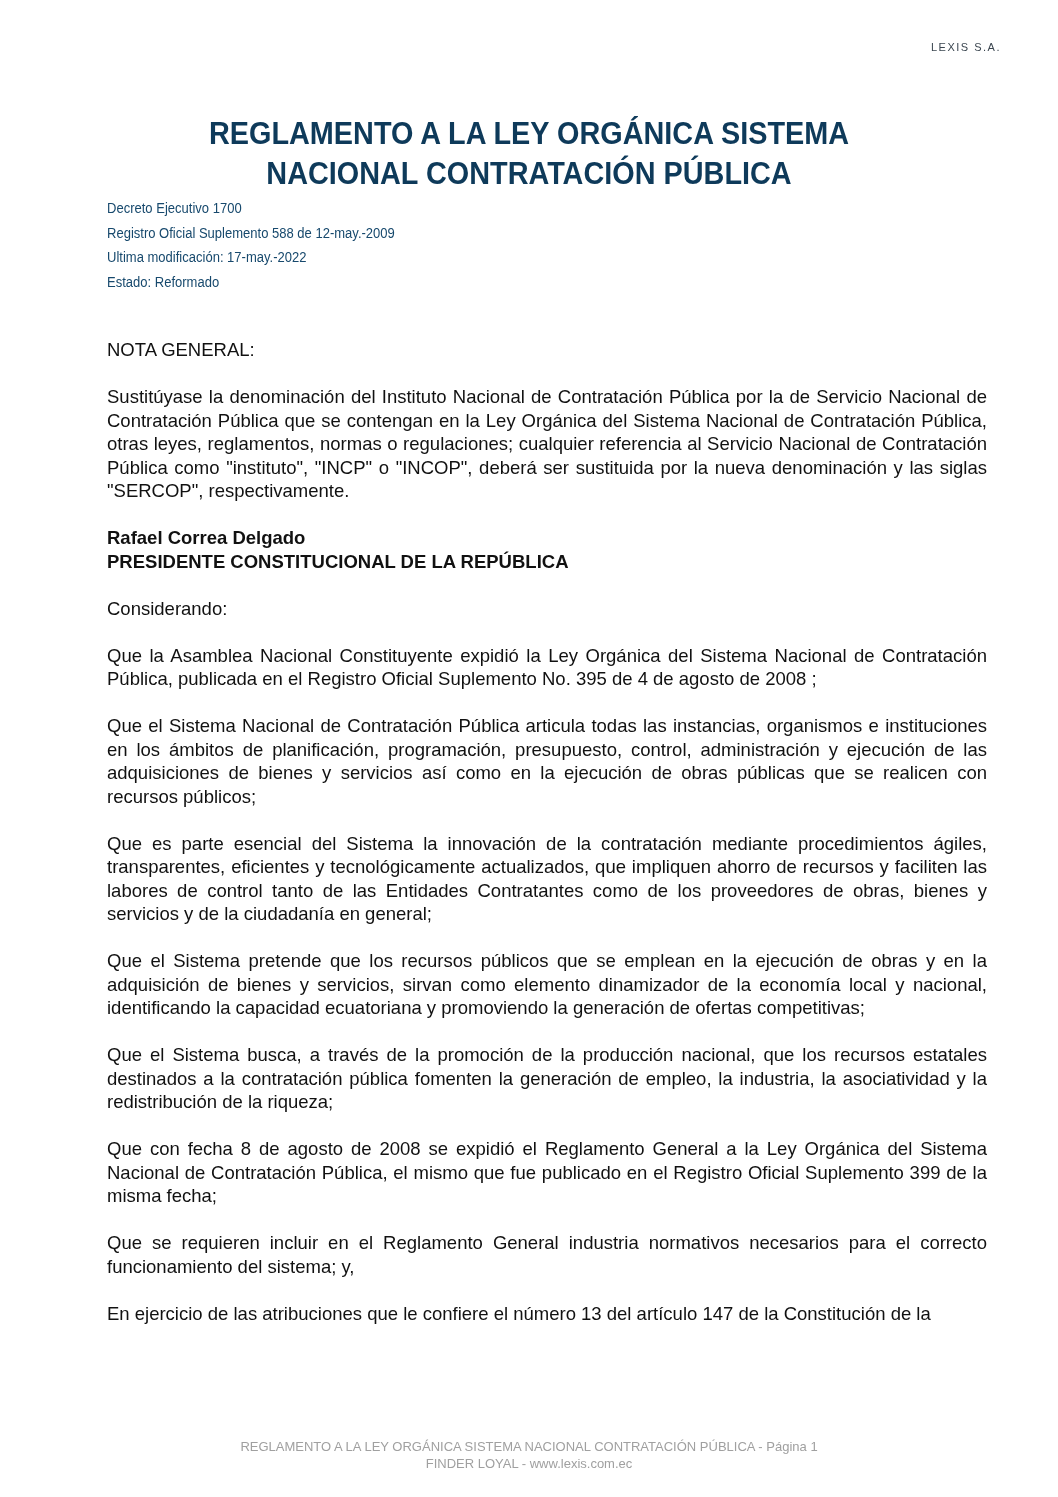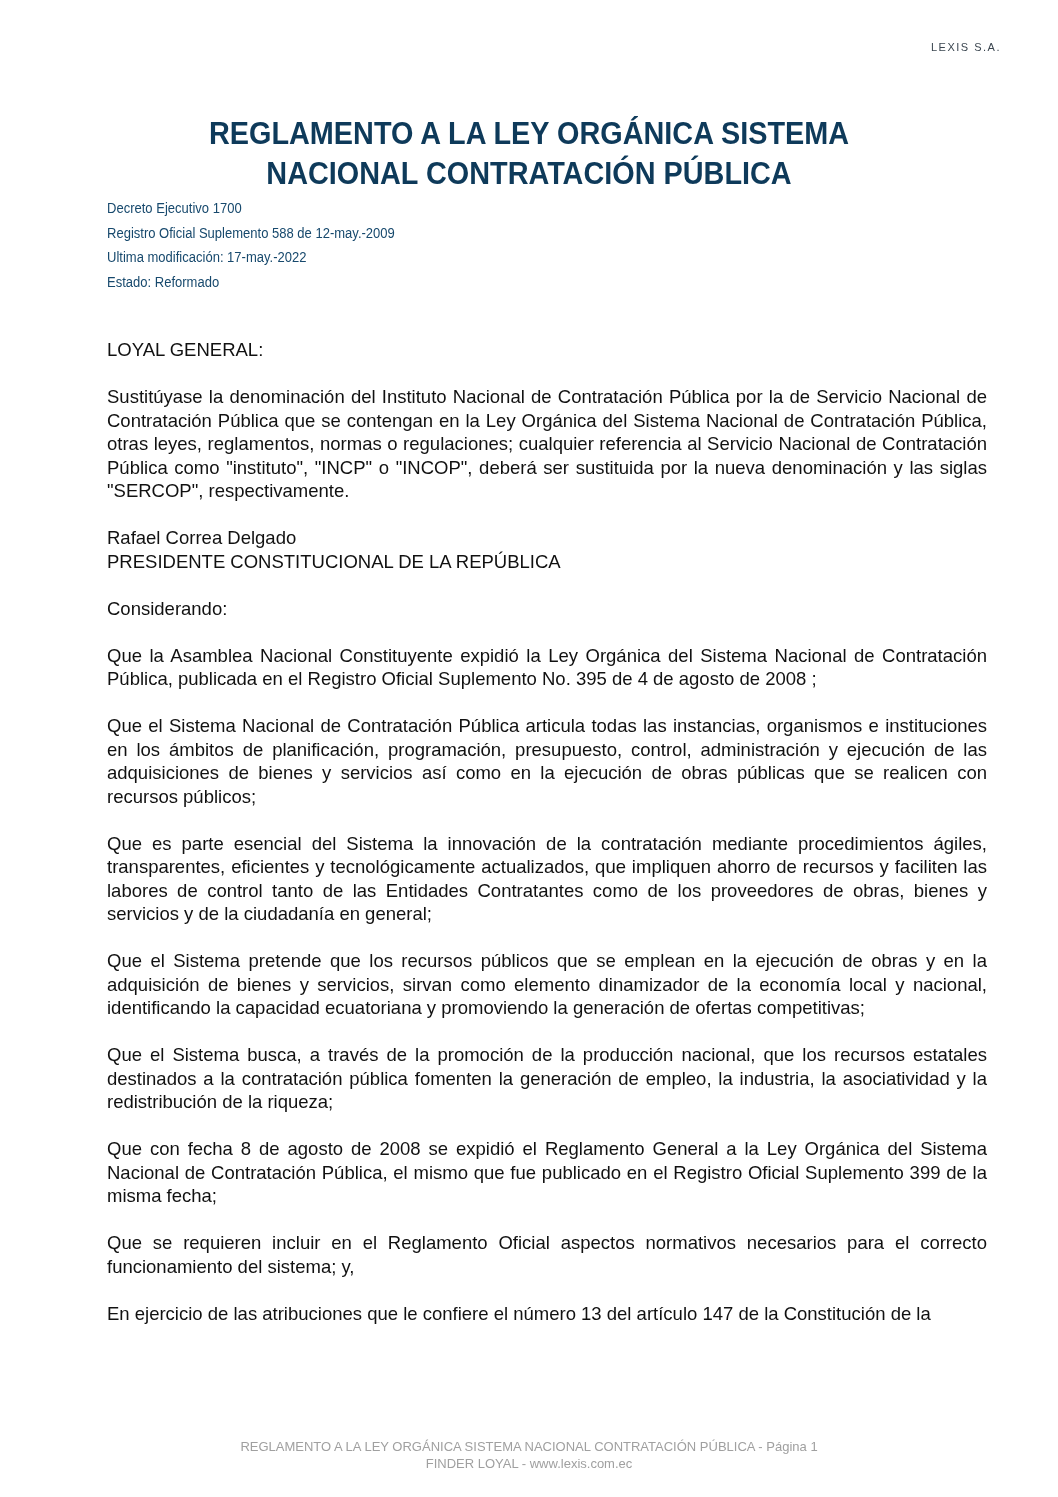--- a/index.html
+++ b/index.html
@@ -9,21 +9,21 @@
                   letter-spacing: 1.5px; color: #3b4650; margin-left: 44px; }
   .title { position: absolute; top: 114px; left: 0; width: 1058px; text-align: center;
            font-weight: bold; font-size: 31px; line-height: 40px; color: #0e3a5a;
            transform: scaleX(0.93); transform-origin: center; }
   .meta { position: absolute; top: 196px; left: 107px; color: #17496d; font-size: 14px;
           line-height: 24.5px; }
   .meta div { transform: scaleX(0.93); transform-origin: left; white-space: nowrap; }
   .body { position: absolute; top: 338px; left: 107px; width: 880px; font-size: 18.5px;
           line-height: 23.5px; }
   .p { text-align: justify; margin: 0 0 23.5px 0; text-align-last: left; }
-  .line { white-space: nowrap; }
+  .line { white-space: nowrap; font-weight: bold; }
   .footer { position: absolute; top: 1438px; left: 0; width: 1058px; text-align: center;
             color: #a0a0a0; font-size: 13px; line-height: 17px; }
 </style>
 </head>
 <body>
 
 <div class="header-brand">LEXIS S.A.</div>
 
 <div class="title">
   <div>REGLAMENTO A LA LEY ORGÁNICA SISTEMA</div>
@@ -31,33 +31,33 @@
 </div>
 
 <div class="meta">
   <div>Decreto Ejecutivo 1700</div>
   <div>Registro Oficial Suplemento 588 de 12-may.-2009</div>
   <div>Ultima modificación: 17-may.-2022</div>
   <div>Estado: Reformado</div>
 </div>
 
 <div class="body">
-  <p class="p">LOYAL GENERAL:</p>
+  <p class="p">NOTA GENERAL:</p>
   <p class="p">Sustitúyase la denominación del Instituto Nacional de Contratación Pública por la de Servicio Nacional de Contratación Pública que se contengan en la Ley Orgánica del Sistema Nacional de Contratación Pública, otras leyes, reglamentos, normas o regulaciones; cualquier referencia al Servicio Nacional de Contratación Pública como "instituto", "INCP" o "INCOP", deberá ser sustituida por la nueva denominación y las siglas "SERCOP", respectivamente.</p>
   <p class="p">
     <span class="line">Rafael Correa Delgado</span><br>
     <span class="line">PRESIDENTE CONSTITUCIONAL DE LA REPÚBLICA</span>
   </p>
   <p class="p">Considerando:</p>
   <p class="p">Que la Asamblea Nacional Constituyente expidió la Ley Orgánica del Sistema Nacional de Contratación Pública, publicada en el Registro Oficial Suplemento No. 395 de 4 de agosto de 2008 ;</p>
   <p class="p">Que el Sistema Nacional de Contratación Pública articula todas las instancias, organismos e instituciones en los ámbitos de planificación, programación, presupuesto, control, administración y ejecución de las adquisiciones de bienes y servicios así como en la ejecución de obras públicas que se realicen con recursos públicos;</p>
   <p class="p">Que es parte esencial del Sistema la innovación de la contratación mediante procedimientos ágiles, transparentes, eficientes y tecnológicamente actualizados, que impliquen ahorro de recursos y faciliten las labores de control tanto de las Entidades Contratantes como de los proveedores de obras, bienes y servicios y de la ciudadanía en general;</p>
   <p class="p">Que el Sistema pretende que los recursos públicos que se emplean en la ejecución de obras y en la adquisición de bienes y servicios, sirvan como elemento dinamizador de la economía local y nacional, identificando la capacidad ecuatoriana y promoviendo la generación de ofertas competitivas;</p>
   <p class="p">Que el Sistema busca, a través de la promoción de la producción nacional, que los recursos estatales destinados a la contratación pública fomenten la generación de empleo, la industria, la asociatividad y la redistribución de la riqueza;</p>
   <p class="p">Que con fecha 8 de agosto de 2008 se expidió el Reglamento General a la Ley Orgánica del Sistema Nacional de Contratación Pública, el mismo que fue publicado en el Registro Oficial Suplemento 399 de la misma fecha;</p>
-  <p class="p">Que se requieren incluir en el Reglamento Oficial aspectos normativos necesarios para el correcto funcionamiento del sistema; y,</p>
+  <p class="p">Que se requieren incluir en el Reglamento General industria normativos necesarios para el correcto funcionamiento del sistema; y,</p>
   <p class="p">En ejercicio de las atribuciones que le confiere el número 13 del artículo 147 de la Constitución de la</p>
 </div>
 
 <div class="footer">
   <div>REGLAMENTO A LA LEY ORGÁNICA SISTEMA NACIONAL CONTRATACIÓN PÚBLICA - Página 1</div>
   <div>FINDER LOYAL - www.lexis.com.ec</div>
 </div>
 
 </body></html>

